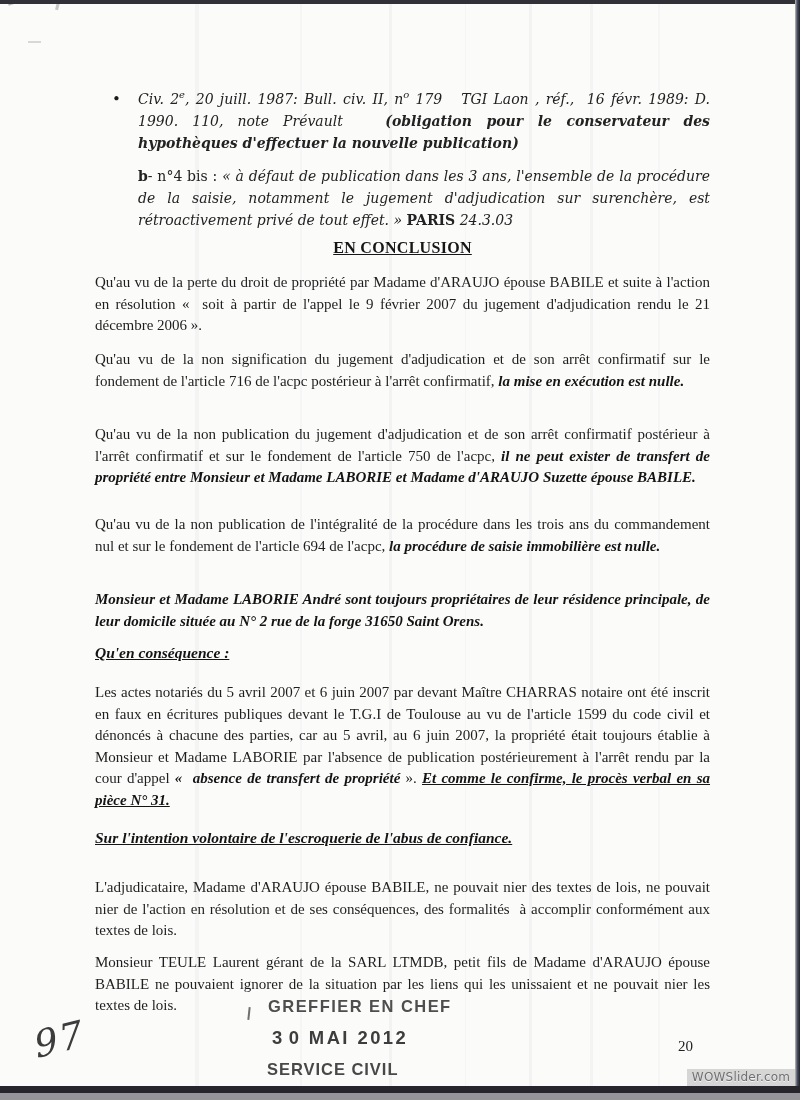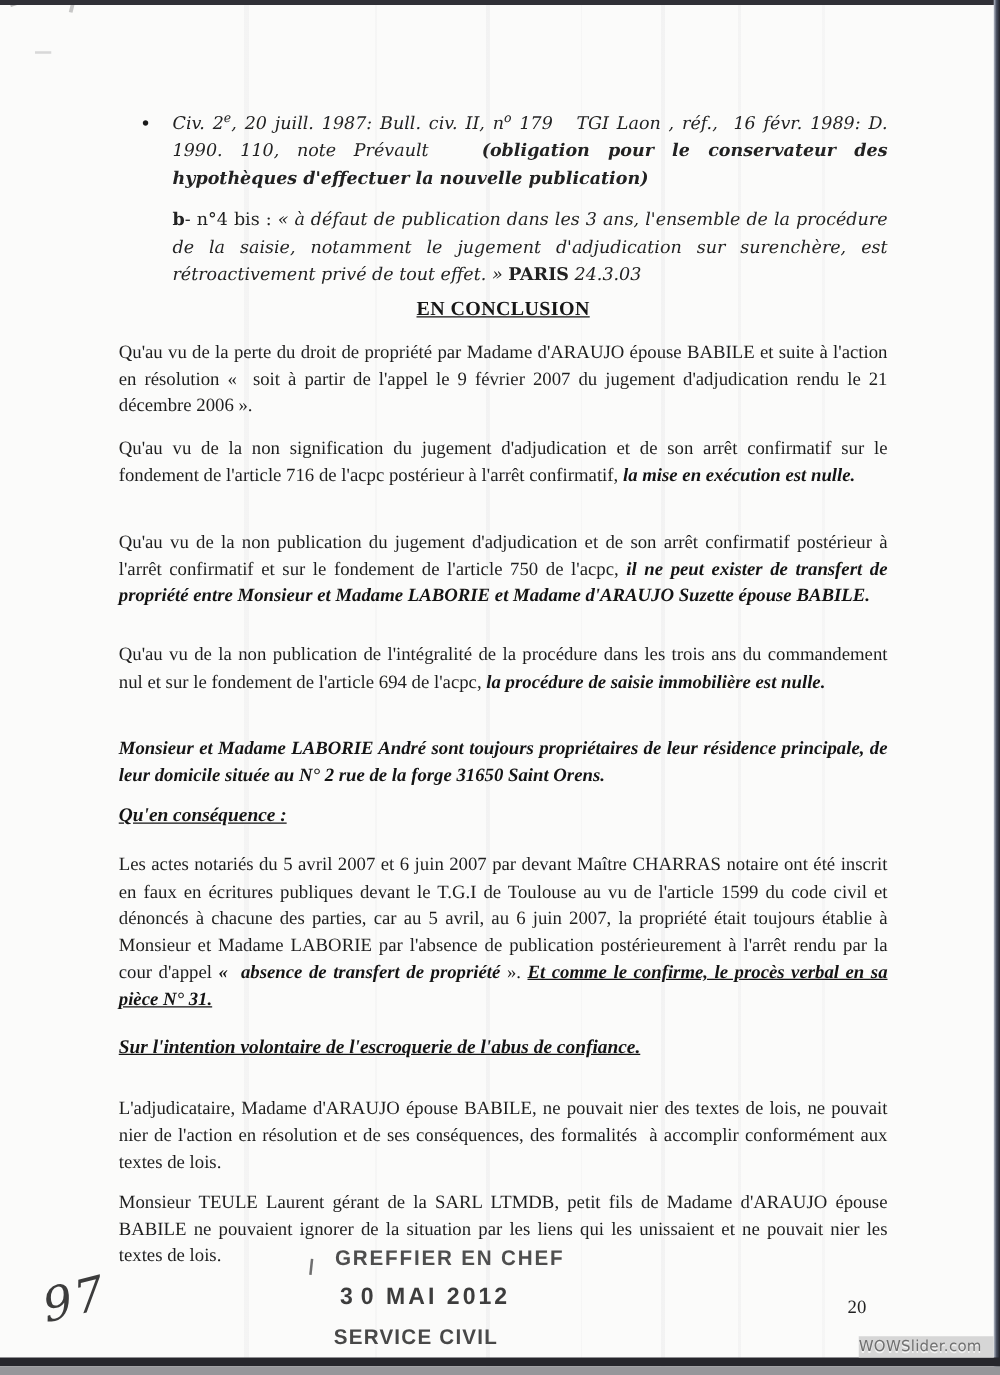--- a/index.html
+++ b/index.html
@@ -32,21 +32,21 @@
   .edge-right  { position: absolute; right: 0; top: 0; width: 5px; height: 1100px;
                  background: linear-gradient(to right, #b7bdc9, #4a5060 45%, #1f2027); }
   .bottom-bar  { position: absolute; left: 0; top: 1086px; width: 800px; height: 7px; background: #26262c; }
   .bottom-gray { position: absolute; left: 0; top: 1093px; width: 800px; height: 7px; background: #96969a; }
 
   .watermark {
     position: absolute; left: 687px; top: 1069px; width: 108px; height: 17px;
     background: #d6d6d6;
     color: #6f6f6f;
     font-family: "DejaVu Sans", sans-serif;
-    font-size: 12px; line-height: 17px; 
+    font-size: 12px; line-height: 17px; text-align: center;
     text-shadow: 0 1px 0 rgba(255,255,255,.7);
     letter-spacing: .2px;
     text-decoration: none;
   }
 
   
   .speck1 { position: absolute; left: 8px;  top: 1px;  width: 11px; height: 3px; background: #8a8a8a; opacity: .6; transform: rotate(-18deg); }
   .speck2 { position: absolute; left: 56px; top: 2px;  width: 3px;  height: 8px; background: #9a9a9a; opacity: .55; transform: rotate(14deg); }
   .speck3 { position: absolute; left: 28px; top: 41px; width: 13px; height: 2px; background: #b5b5b5; opacity: .5; }
   .pen-tick { position: absolute; left: 248px; top: 1007px; width: 2px; height: 13px; background: #4c4c4c; transform: rotate(6deg); opacity: .8; }

